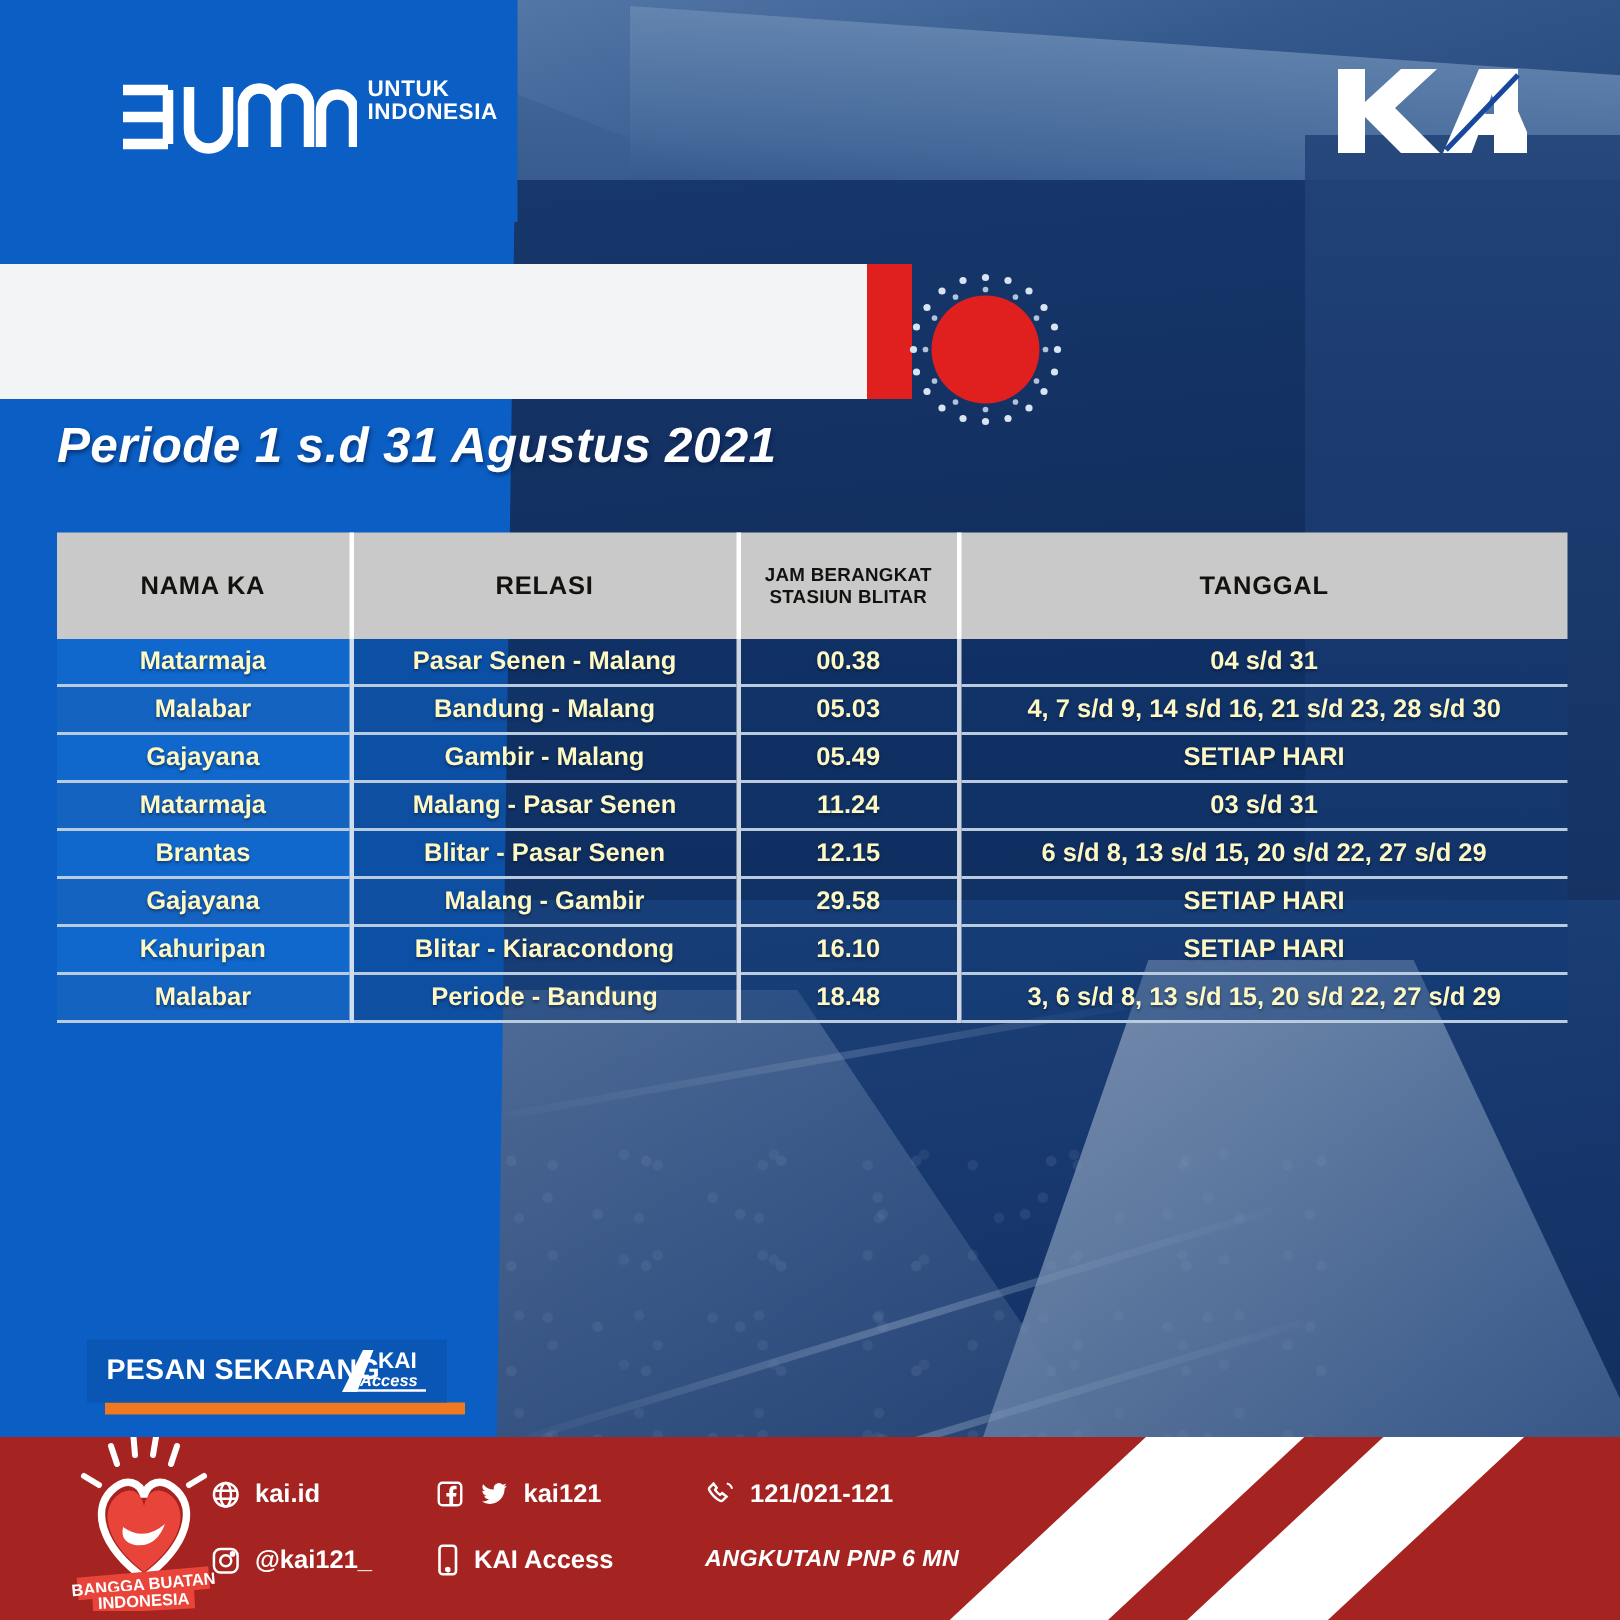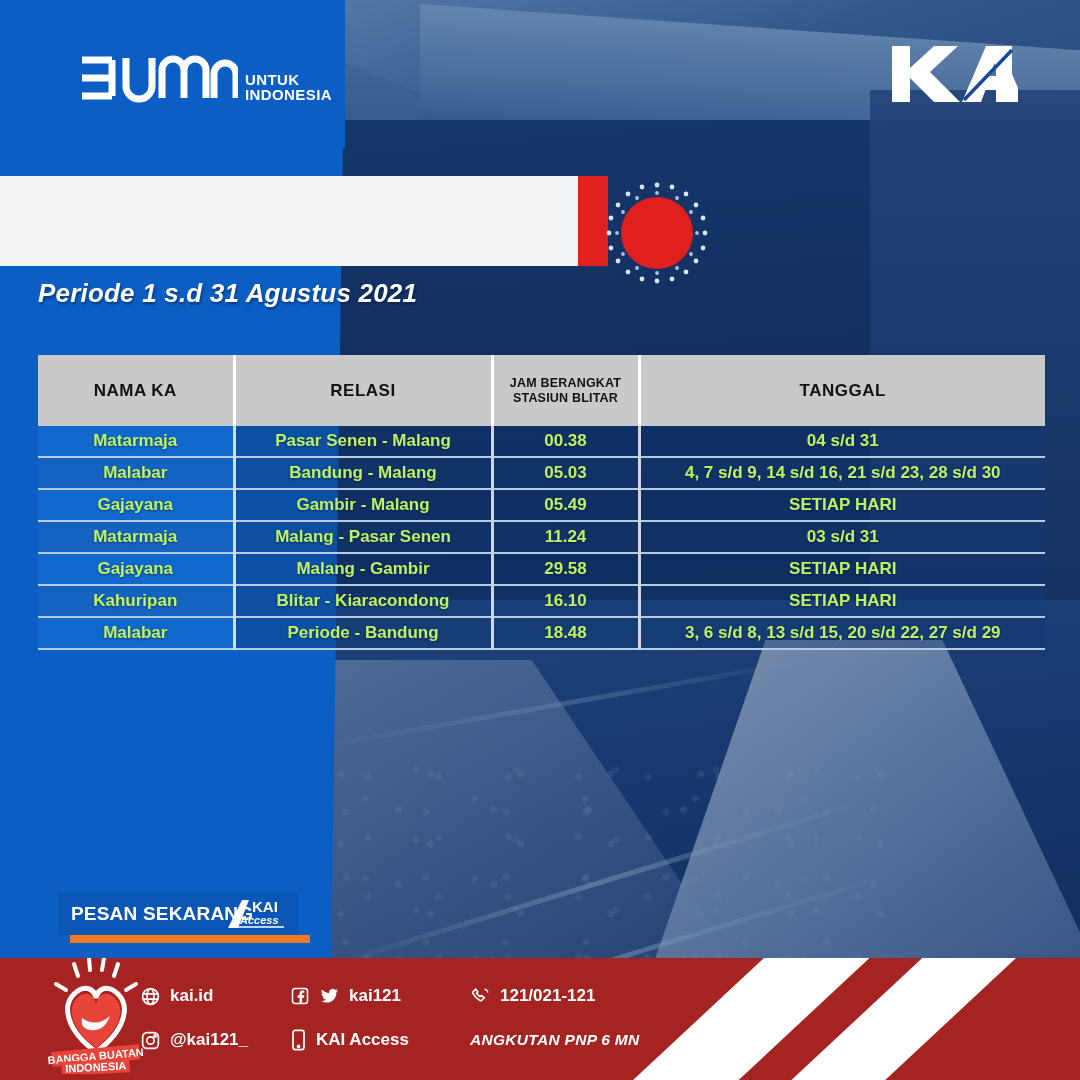--- a/index.html
+++ b/index.html
@@ -74,57 +74,57 @@
   .left-panel{
     position:absolute;left:0;top:0;width:345px;height:960px;
     background:#0b5fc4;
     clip-path:polygon(0 0,100% 0,96% 100%,0 100%);
   }
   .left-panel-top{
     position:absolute;left:0;top:0;width:345px;height:148px;background:#0b5fc4;
   }
 
   
-  .bumn{position:absolute;left:78px;top:52px;display:flex;align-items:flex-end;gap:7px;}
+  .bumn{position:absolute;left:78px;top:52px;display:flex;gap:7px;}
   .bumn-mark{display:block;}
   .bumn-sub{color:#fff;font-weight:bold;font-size:15px;line-height:15px;letter-spacing:.4px;padding-bottom:2px;}
   .kai-logo{position:absolute;right:62px;top:42px;}
 
   
   .title-band{
     position:absolute;left:0;top:176px;width:600px;height:90px;background:#f2f4f6;
   }
   .title-band-red{position:absolute;left:578px;top:176px;width:30px;height:90px;background:#e01f1f;}
   .title-txt{
     position:absolute;left:32px;top:184px;width:560px;
     color:#17489e;font-weight:bold;font-size:35px;line-height:36px;
     letter-spacing:-.4px;font-stretch:condensed;
   }
   .dot-circle{position:absolute;left:602px;top:178px;}
   .periode{
     position:absolute;left:38px;top:278px;
-    color:#ffffff;font-weight:bold;font-style:italic;font-size:26px;
+    color:#ffffff;font-weight:bold;font-style:italic;font-size:33px;
     letter-spacing:.2px;text-shadow:1px 2px 3px rgba(0,20,60,.55);
   }
 
   
   .table-wrap{position:absolute;left:38px;top:355px;width:1007px;}
   table{border-collapse:collapse;width:100%;table-layout:fixed;}
   th,td{padding:0;margin:0;}
   thead th{
     background:#c9c9c9;color:#14120f;font-weight:bold;
     height:71px;vertical-align:middle;text-align:center;
     border-right:3px solid #ffffff;
   }
   thead th:last-child{border-right:none;}
   .th-main{font-size:17px;letter-spacing:.5px;}
   .th-small{font-size:12.5px;line-height:15px;letter-spacing:.2px;}
   tbody td{
     height:30px;vertical-align:middle;text-align:center;
-    color:#bef264;font-weight:bold;font-size:17px;
+    color:#fef9c3;font-weight:bold;font-size:17px;
     border-bottom:2px solid #b9ccdf;
     border-right:3px solid rgba(255,255,255,.8);
     text-shadow:0 1px 2px rgba(0,15,45,.5);
   }
   tbody td:last-child{border-right:none;}
   tbody tr td:nth-child(1){background:#1267c8;}
   tbody tr td:nth-child(2),
   tbody tr td:nth-child(3),
   tbody tr td:nth-child(4){background:rgba(17,60,120,.45);}
   tbody tr:nth-child(odd) td:nth-child(1){background:#1068cc;}
@@ -305,20 +305,26 @@
           <td>05.49</td>
           <td>SETIAP HARI</td>
         </tr>
         <tr>
           <td>Matarmaja</td>
           <td>Malang - Pasar Senen</td>
           <td>11.24</td>
           <td>03 s/d 31</td>
         </tr>
         <tr>
+          <td>Brantas</td>
+          <td>Blitar - Pasar Senen</td>
+          <td>12.15</td>
+          <td>6 s/d 8, 13 s/d 15, 20 s/d 22, 27 s/d 29</td>
+        </tr>
+        <tr>
           <td>Gajayana</td>
           <td>Malang - Gambir</td>
           <td>29.58</td>
           <td>SETIAP HARI</td>
         </tr>
         <tr>
           <td>Kahuripan</td>
           <td>Blitar - Kiaracondong</td>
           <td>16.10</td>
           <td>SETIAP HARI</td>

